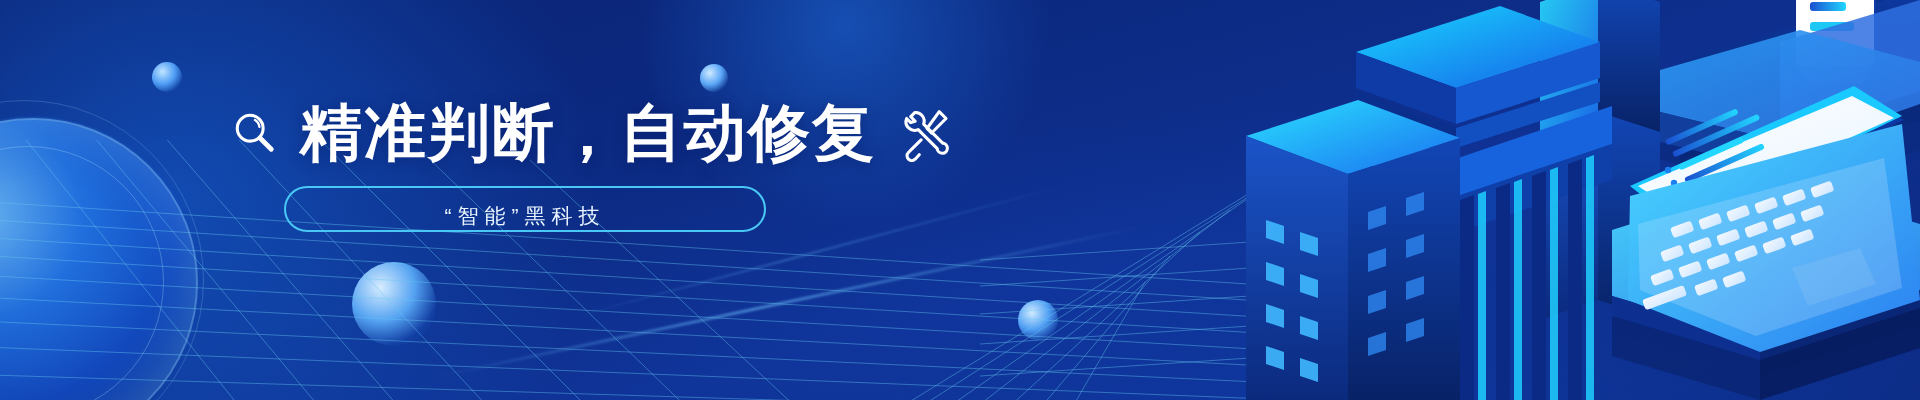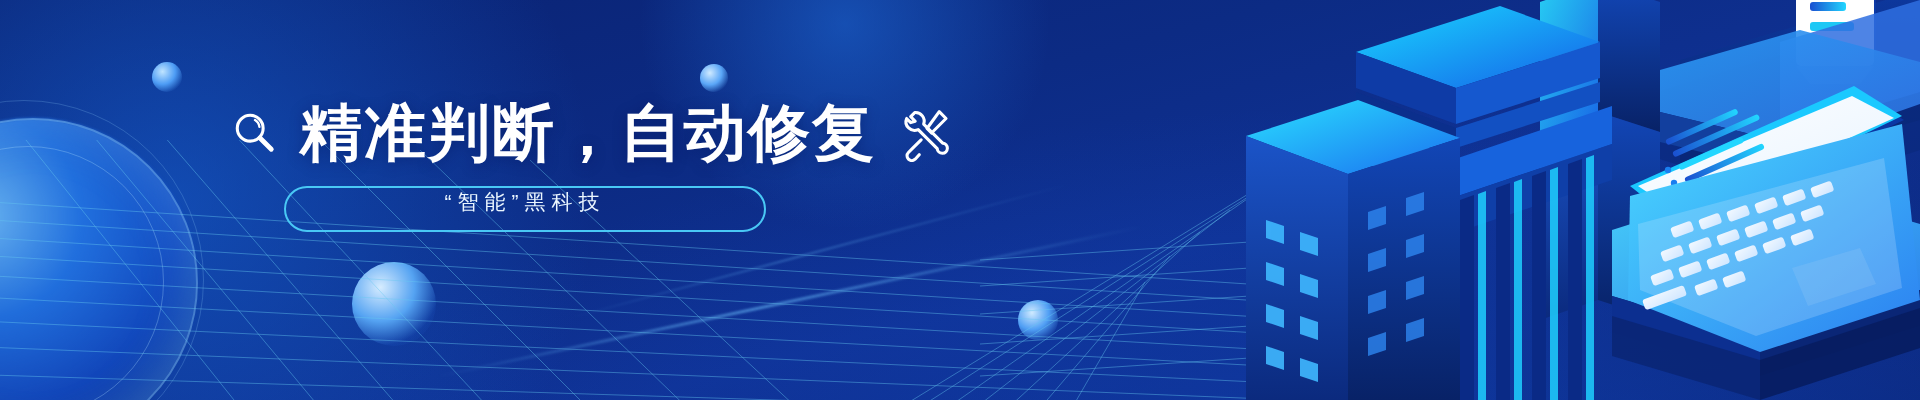--- a/index.html
+++ b/index.html
@@ -57,21 +57,21 @@
     font-size:62px; line-height:64px;
     font-weight:700; color:#fff;
     letter-spacing:2px; white-space:nowrap;
     text-shadow:0 2px 14px rgba(0,20,90,.45);
   }
 
   .pill{
     margin-top:16px; margin-left:52px;
     width:482px; height:46px;
     border:2px solid #49c8f5; border-radius:24px;
-    display:flex; align-items:flex-start; justify-content:center;
+    display:flex; align-items:flex-end; justify-content:center;
     gap:46px;
   }
   .pill-text{
     color:#eaf6ff; font-size:21px; letter-spacing:6px;
     white-space:nowrap;
   }
 
   
   .mesh{ position:absolute; left:0; bottom:0; width:1320px; height:260px; opacity:.85; }
   .mesh line{ stroke:#67c8ef; stroke-width:.9; opacity:.55; }

